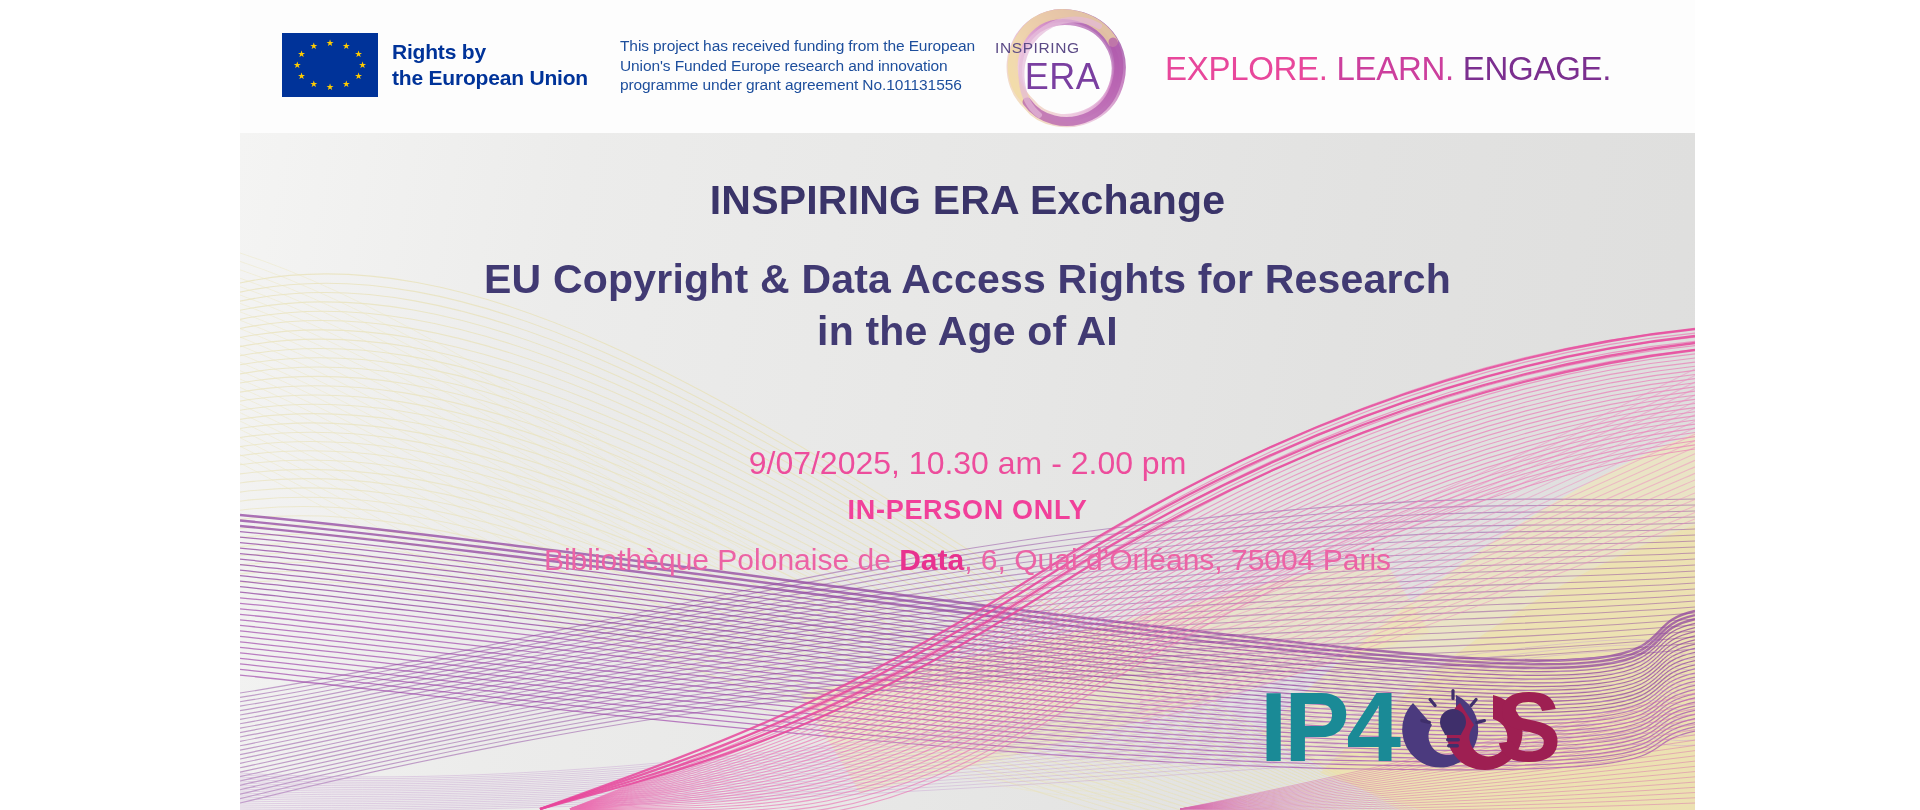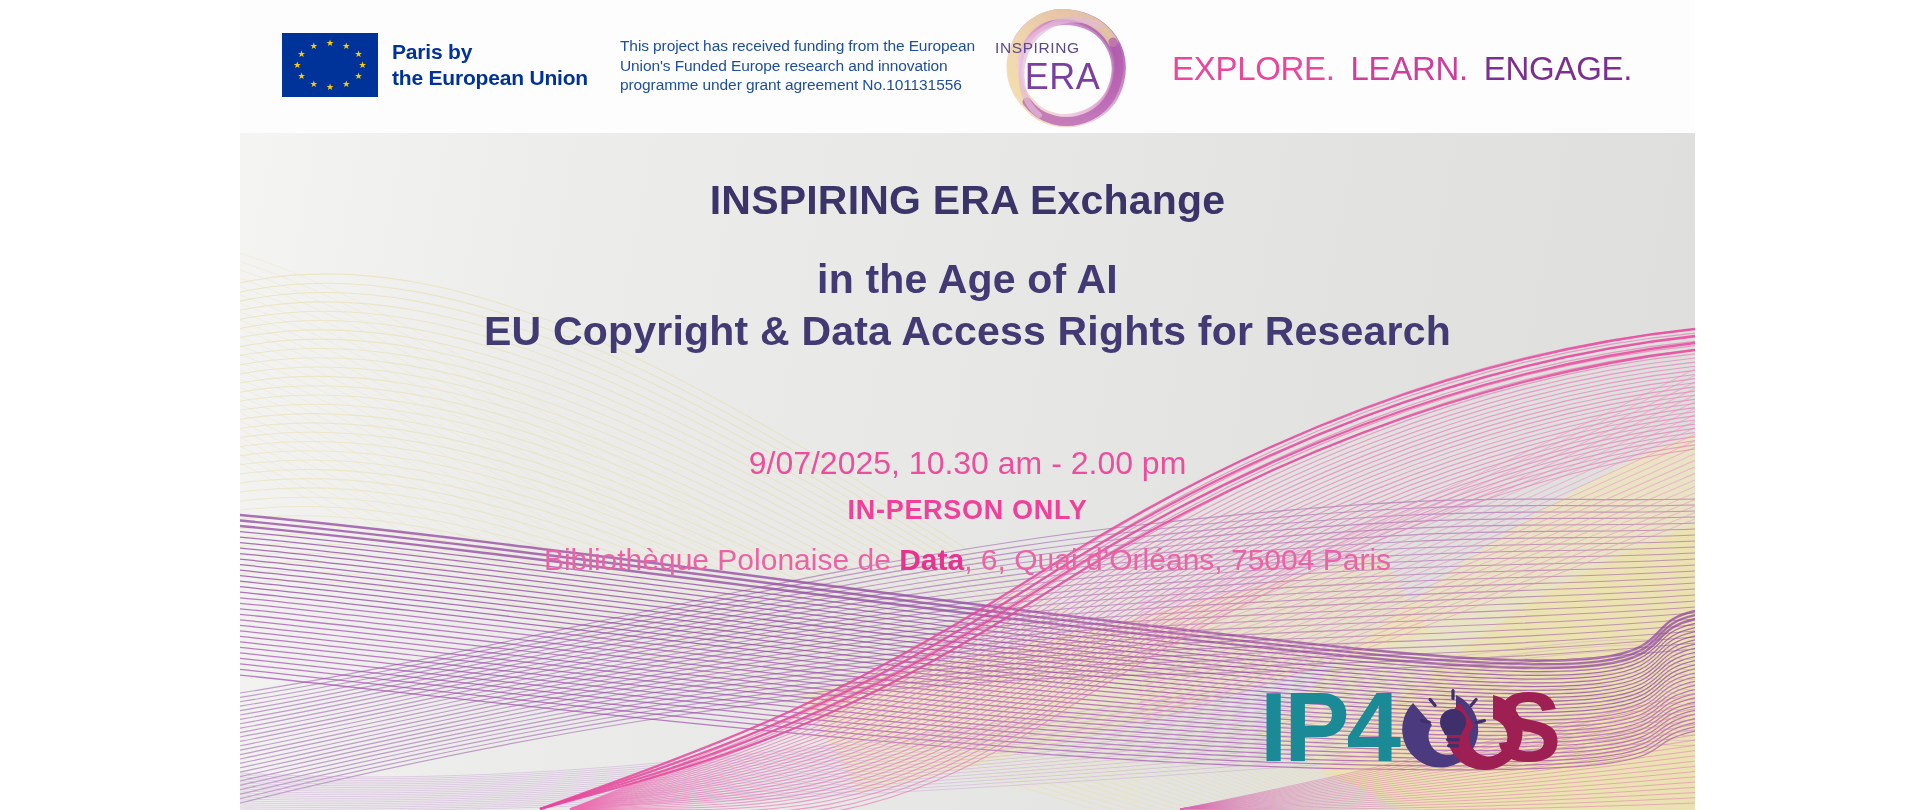--- a/index.html
+++ b/index.html
@@ -22,21 +22,21 @@
   .fund-text{position:absolute;left:380px;top:36px;color:#1d4e9c;font-size:15.5px;line-height:19.5px;width:365px;letter-spacing:-0.1px;}
 
   
   .ie-logo{position:absolute;left:755px;top:8px;width:135px;height:122px;}
   .ie-logo svg{position:absolute;left:0;top:0;}
   .ie-inspiring{position:absolute;left:0;top:31px;width:135px;text-align:left;font-size:15.5px;letter-spacing:0.6px;color:#5b4a86;}
   .ie-era{position:absolute;left:0;top:48px;width:135px;text-align:center;font-size:36px;font-weight:400;letter-spacing:0.5px;color:#7a3fa0;}
 
   
   .tagline{position:absolute;left:925px;top:50px;font-size:33px;font-weight:400;letter-spacing:-0.3px;white-space:nowrap;}
-  .tagline span{display:inline;margin-left:7px;}
+  .tagline span{display:inline;}
   .tg1{color:#e8479b;}
   .tg2{color:#cc3f9d;}
   .tg3{color:#7b2f8f;}
 
   
   #body{position:absolute;left:0;top:133px;width:1455px;height:677px;
         background:linear-gradient(100deg,#f4f4f3 0%,#ececeb 22%,#e7e7e6 50%,#e2e2e1 72%,#dededd 100%);
         overflow:hidden;}
 
   
@@ -81,21 +81,21 @@
           <span class="eu-star" style="left:79.7%;top:67%">★</span>
           <span class="eu-star" style="left:67%;top:79.7%">★</span>
           <span class="eu-star" style="left:50%;top:84%">★</span>
           <span class="eu-star" style="left:33%;top:79.7%">★</span>
           <span class="eu-star" style="left:20.3%;top:67%">★</span>
           <span class="eu-star" style="left:16%;top:50%">★</span>
           <span class="eu-star" style="left:20.3%;top:33%">★</span>
           <span class="eu-star" style="left:33%;top:20.3%">★</span>
         </div>
         <div class="eu-text">
-          <div>Paris by</div>
+          <div>Rights by</div>
           <div>the European Union</div>
         </div>
       </div>
 
       <div class="fund-text">This project has received funding from the European Union's Funded Europe research and innovation programme under grant agreement No.101131556</div>
 
       <div class="ie-logo">
         <svg width="135" height="122" viewBox="0 0 135 122">
           <defs>
             <linearGradient id="rg1" x1="0" y1="1" x2="1" y2="0">
@@ -359,22 +359,22 @@
             <path d="M1455,659.5238095238095 C1300,668.3809523809524 1120,676.1904761904761 940,676" fill="none" stroke="#d86aae" stroke-width="1" opacity="0.45"></path>
             <path d="M1455,664.7619047619048 C1300,672.1904761904761 1120,678.0952380952381 940,676" fill="none" stroke="#d86aae" stroke-width="1" opacity="0.45"></path>
             <path d="M1455,670 C1300,676 1120,680 940,676" fill="none" stroke="#d86aae" stroke-width="1" opacity="0.45"></path>
           </g>
 
       </svg>
 
       <div class="headline">INSPIRING ERA Exchange</div>
 
       <div class="subtitle">
+        <div>EU Copyright &amp; Data Access Rights for Research</div>
         <div>in the Age of AI</div>
-        <div>EU Copyright &amp; Data Access Rights for Research</div>
       </div>
 
       <div class="datetime">9/07/2025, 10.30 am - 2.00 pm</div>
 
       <div class="inperson">IN-PERSON ONLY</div>
 
       <div class="venue"><span>Bibliothèque Polonaise de </span><b>Data</b><span>, 6, Quai d’Orléans, 75004 Paris</span></div>
 
       <div class="ip4os">
         <svg width="300" height="110" viewBox="0 0 300 110">

